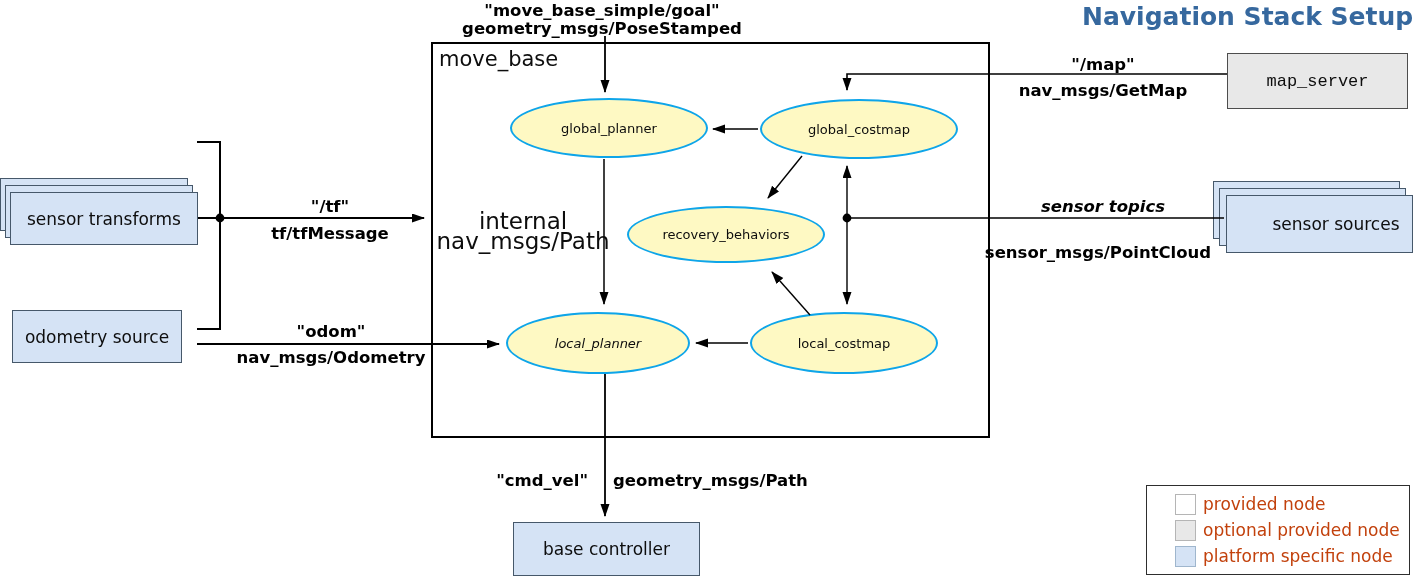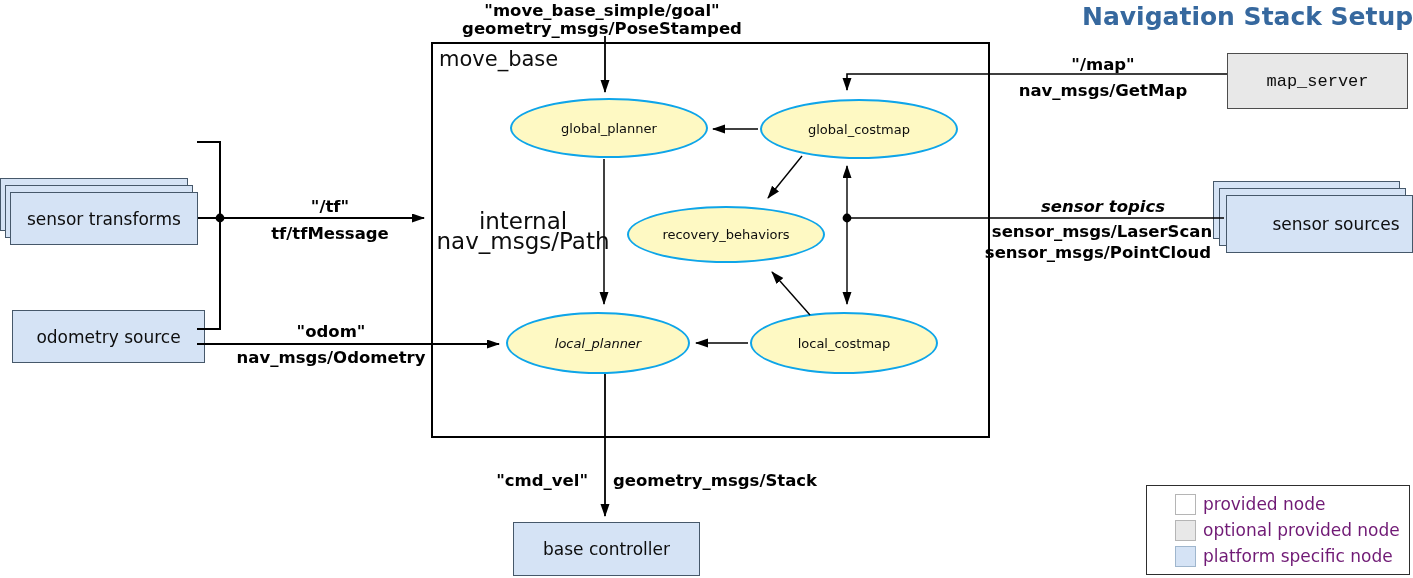--- a/index.html
+++ b/index.html
@@ -29,38 +29,38 @@
   #title{position:absolute;left:1082px;top:2px;width:330px;text-align:center;
          font-size:25px;font-weight:bold;white-space:nowrap;}
   svg.overlay{position:absolute;left:0;top:0;pointer-events:none;}
   .legend-box{
     position:absolute;left:1146px;top:485px;width:264px;height:90px;
     border:1.6px solid #2e2e2e;background:#fff;box-sizing:border-box;
     display:flex;flex-direction:column;justify-content:center;gap:4px;padding-left:28px;
   }
   .legend-row{display:flex;align-items:center;gap:7px;height:22px;}
   .legend-swatch{width:21px;height:21px;box-sizing:border-box;border:1px solid #b5b5b5;}
-  .legend-label{font-size:17px;color:#701a75;white-space:nowrap;}
+  .legend-label{font-size:17px;color:#c2410c;white-space:nowrap;}
 </style>
 </head>
 <body>
 
 <div id="stage">
 
   <div class="mb-box" style="left:431px;top:42px;width:559px;height:396px;"></div>
   <div class="mb-label" style="left:439px;top:47px;">move_base</div>
 
 
   <div class="abs" style="left:0;top:178px;width:200px;height:68px;">
     <div class="stack-layer" style="left:0;top:0;width:188px;height:53px;"></div>
     <div class="stack-layer" style="left:5px;top:7px;width:188px;height:53px;"></div>
     <div class="node blue-node" style="left:10px;top:14px;width:188px;height:53px;">sensor transforms</div>
   </div>
 
-  <div class="node blue-node" style="left:12px;top:310px;width:193px;height:53px;">odometry source</div>
+  <div class="node blue-node" style="left:12px;top:310px;width:170px;height:53px;">odometry source</div>
 
   <div class="node gray-node" style="left:1227px;top:53px;width:181px;height:56px;font-family:Liberation Mono, monospace;">map_server</div>
 
   <div class="abs" style="left:1213px;top:181px;width:200px;height:74px;">
     <div class="stack-layer" style="left:0;top:0;width:187px;height:58px;"></div>
     <div class="stack-layer" style="left:6px;top:7px;width:187px;height:58px;"></div>
     <div class="node blue-node" style="left:13px;top:14px;width:187px;height:58px;padding-left:33px;">sensor sources</div>
   </div>
 
   <div class="node blue-node" style="left:513px;top:522px;width:187px;height:54px;">base controller</div>
@@ -115,28 +115,27 @@
   <div class="topic ctr" style="left:330px;top:197px;">"/tf"</div>
   <div class="topic ctr" style="left:330px;top:224px;">tf/tfMessage</div>
 
   <div class="topic ctr" style="left:331px;top:322px;">"odom"</div>
   <div class="topic ctr" style="left:331px;top:348px;">nav_msgs/Odometry</div>
 
   <div class="topic ctr" style="left:1103px;top:55px;">"/map"</div>
   <div class="topic ctr" style="left:1103px;top:81px;">nav_msgs/GetMap</div>
 
   <div class="topic italic ctr" style="left:1103px;top:197px;">sensor topics</div>
-  <div class="topic ctr" style="left:1102px;top:222px;">sensor_msgs/LaserScan</div>
   <div class="topic ctr" style="left:1098px;top:243px;">sensor_msgs/PointCloud</div>
 
   <div class="plain-label ctr" style="left:523px;top:208px;">internal</div>
   <div class="plain-label ctr" style="left:523px;top:228px;">nav_msgs/Path</div>
 
   <div class="topic" style="left:597px;top:471px;transform:translateX(-100%);padding-right:9px;">"cmd_vel"</div>
-  <div class="topic" style="left:613px;top:471px;">geometry_msgs/Stack</div>
+  <div class="topic" style="left:613px;top:471px;">geometry_msgs/Path</div>
 
   <div class="legend-box">
     <div class="legend-row">
       <div class="legend-swatch" style="background-color: rgb(255, 255, 255);"></div>
       <div class="legend-label">provided node</div>
     </div>
     <div class="legend-row">
       <div class="legend-swatch" style="background-color: rgb(232, 232, 232);"></div>
       <div class="legend-label">optional provided node</div>
     </div>

